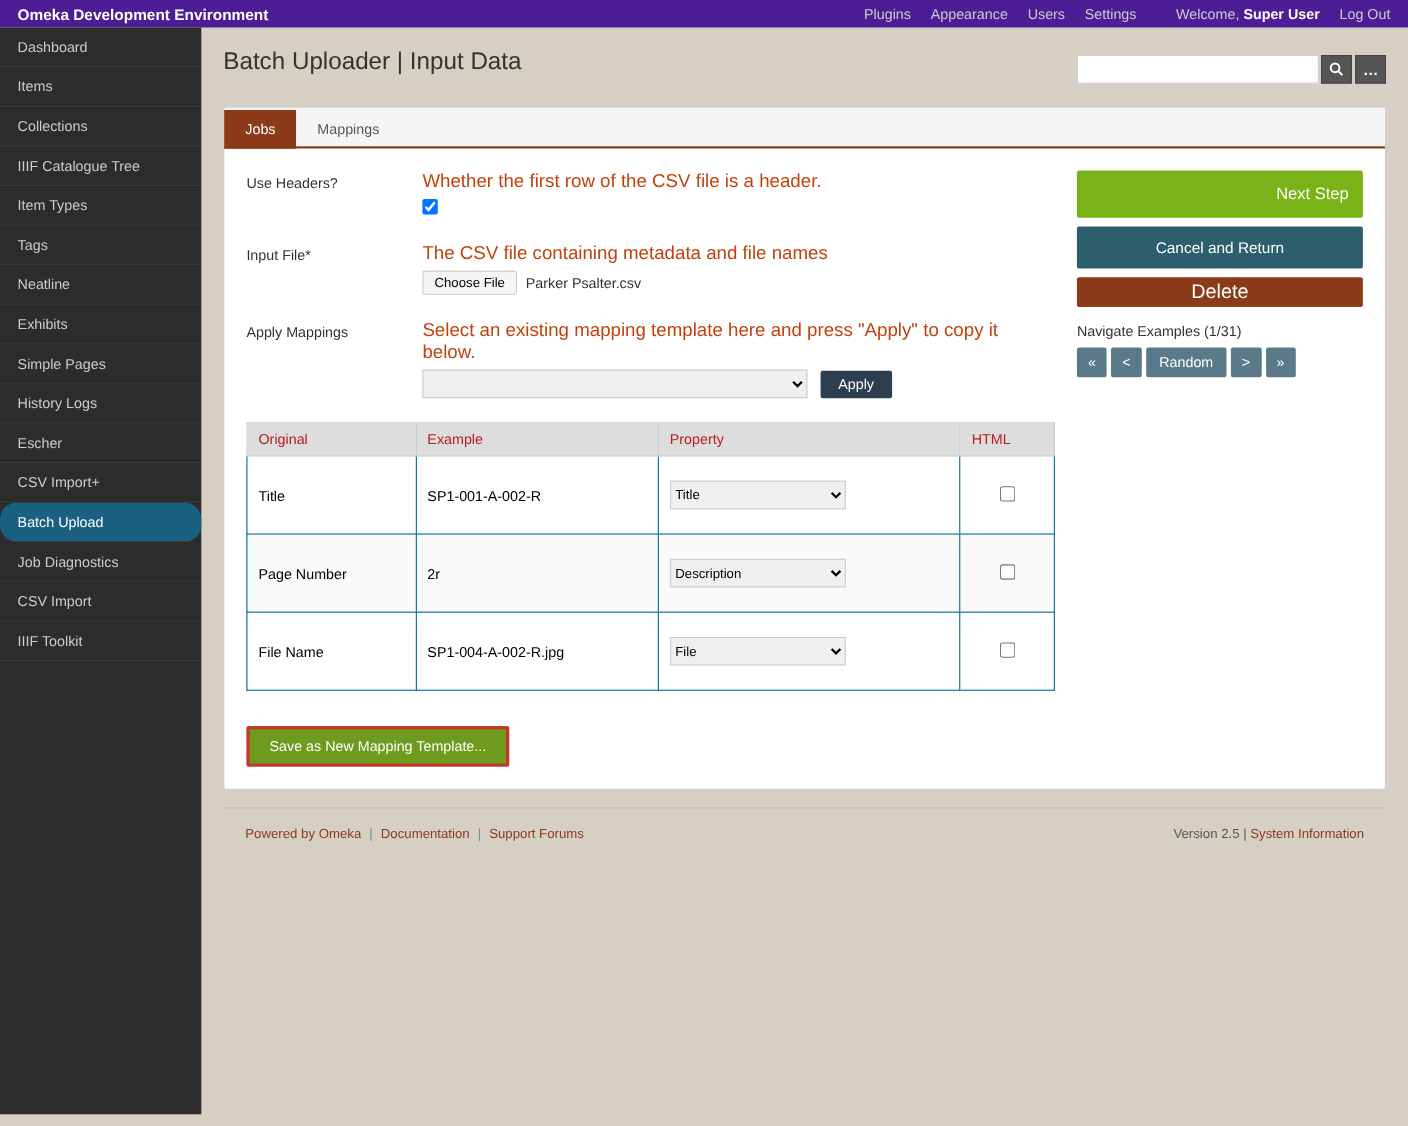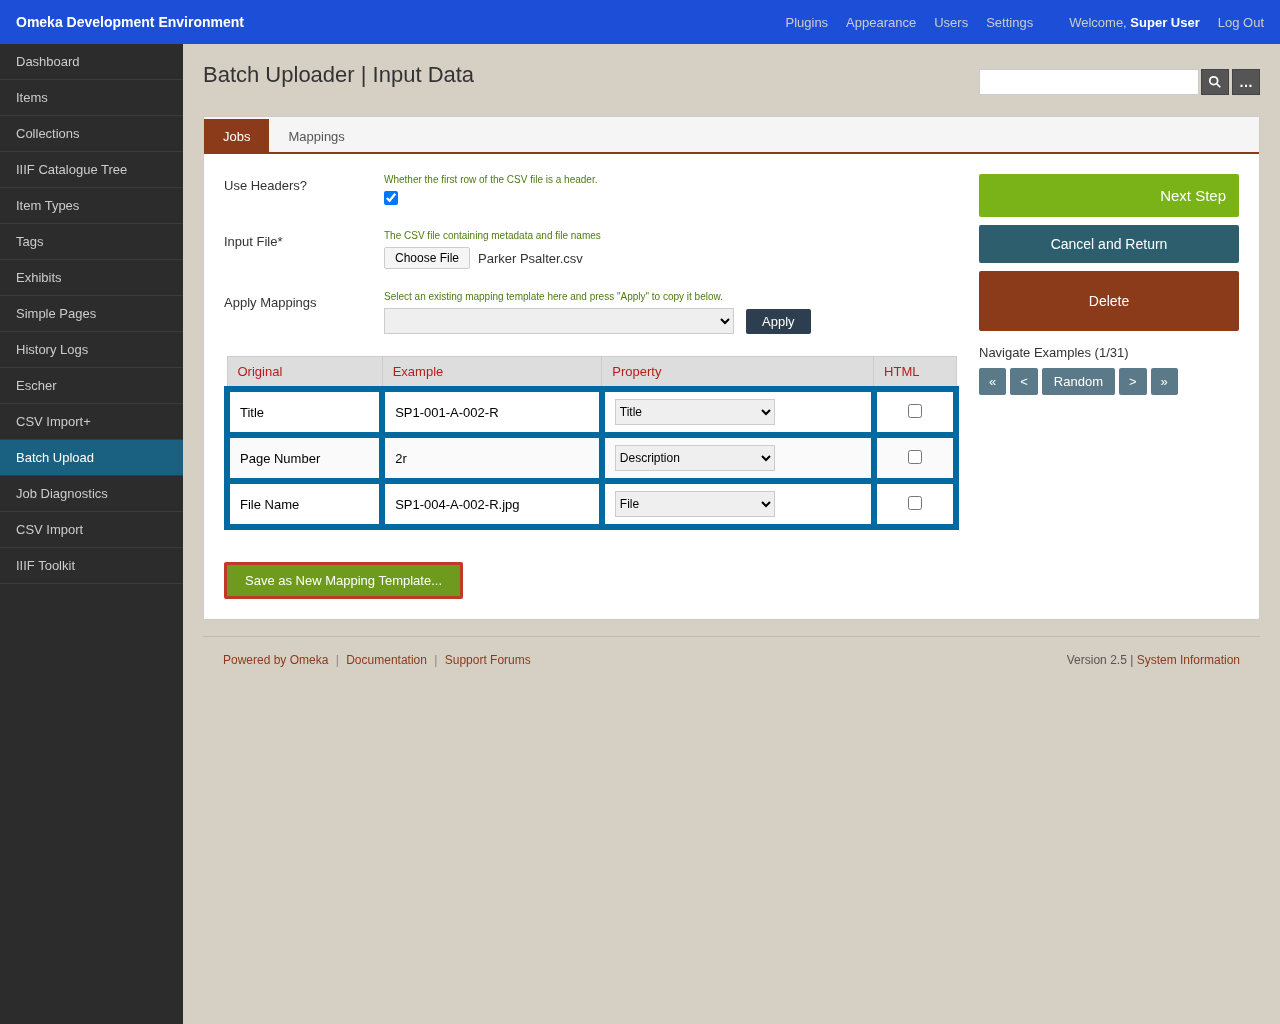--- a/index.html
+++ b/index.html
@@ -1,22 +1,22 @@
 <!DOCTYPE html>
 <html><head>
   <meta charset="utf-8">
   <style>
     * { box-sizing: border-box; margin: 0; padding: 0; }
     body { font-family: Arial, sans-serif; font-size: 13px; background: #d6d0c4; min-height: 1024px; }
 
     
     #topnav {
-      background: #1d4ed8;
+      background: #4c1d95;
       color: #ccc;
-      height: 44px;
+      height: 25px;
       display: flex;
       align-items: center;
       padding: 0 16px;
     }
     #topnav .brand {
       color: #fff;
       font-size: 14px;
       font-weight: bold;
       margin-right: auto;
     }
@@ -51,21 +51,21 @@
     }
     .sidebar-item {
       display: block;
       padding: 10px 16px;
       color: #ccc;
       text-decoration: none;
       font-size: 13px;
       cursor: pointer;
       border-bottom: 1px solid #3a3a3a;
     }
-    .sidebar-item.active { background: #1a6080; color: #fff; }
+    .sidebar-item.active { background: #1a6080; color: #fff; border-radius: 15px; }
 
     
     #main {
       flex: 1;
       padding: 18px 20px;
     }
 
     
     #page-title {
       font-size: 22px;
@@ -145,22 +145,22 @@
     }
     .form-label {
       width: 160px;
       font-size: 13px;
       color: #333;
       padding-top: 4px;
       flex-shrink: 0;
     }
     .form-control { flex: 1; }
     .form-help-text {
-      color: #4d7c0f;
-      font-size: 10px;
+      color: #c2410c;
+      font-size: 17px;
       margin-bottom: 6px;
     }
     .checkbox-input { width: 14px; height: 14px; }
 
     .file-input-btn {
       background: #f5f5f5;
       border: 1px solid #ccc;
       padding: 3px 10px;
       font-size: 12px;
       cursor: pointer;
@@ -203,22 +203,22 @@
     }
     .mapping-table th {
       background: #ddd;
       border: 1px solid #ccc;
       padding: 7px 10px;
       text-align: left;
       font-weight: normal;
       color: #b91c1c;
     }
     .mapping-table td {
-      border: 6px solid #0369a1;
-      padding: 7px 10px;
+      border: 1px solid #0369a1;
+      padding: 22px 10px;
       background: #fff;
       vertical-align: middle;
     }
     .mapping-table tr:nth-child(even) td { background: #fafafa; }
     .prop-select {
       width: 160px;
       height: 26px;
       border: 1px solid #ccc;
       font-size: 12px;
     }
@@ -263,22 +263,22 @@
       font-size: 14px;
       cursor: pointer;
       border-radius: 2px;
       margin-bottom: 8px;
     }
     .delete-btn {
       background: #8b3a1a;
       color: #fff;
       border: none;
       width: 100%;
-      padding: 22px;
-      font-size: 14px;
+      padding: 3px;
+      font-size: 18px;
       cursor: pointer;
       border-radius: 2px;
     }
 
     .navigate-label {
       font-size: 13px;
       color: #333;
       margin: 14px 0 8px;
     }
     .nav-btns {
@@ -345,20 +345,21 @@
 
 <div id="layout">
 
   <nav id="sidebar">
     <a class="sidebar-item">Dashboard</a>
     <a class="sidebar-item">Items</a>
     <a class="sidebar-item">Collections</a>
     <a class="sidebar-item">IIIF Catalogue Tree</a>
     <a class="sidebar-item">Item Types</a>
     <a class="sidebar-item">Tags</a>
+    <a class="sidebar-item">Neatline</a>
     <a class="sidebar-item">Exhibits</a>
     <a class="sidebar-item">Simple Pages</a>
     <a class="sidebar-item">History Logs</a>
     <a class="sidebar-item">Escher</a>
     <a class="sidebar-item">CSV Import+</a>
     <a class="sidebar-item active">Batch Upload</a>
     <a class="sidebar-item">Job Diagnostics</a>
     <a class="sidebar-item">CSV Import</a>
     <a class="sidebar-item">IIIF Toolkit</a>
   </nav>

